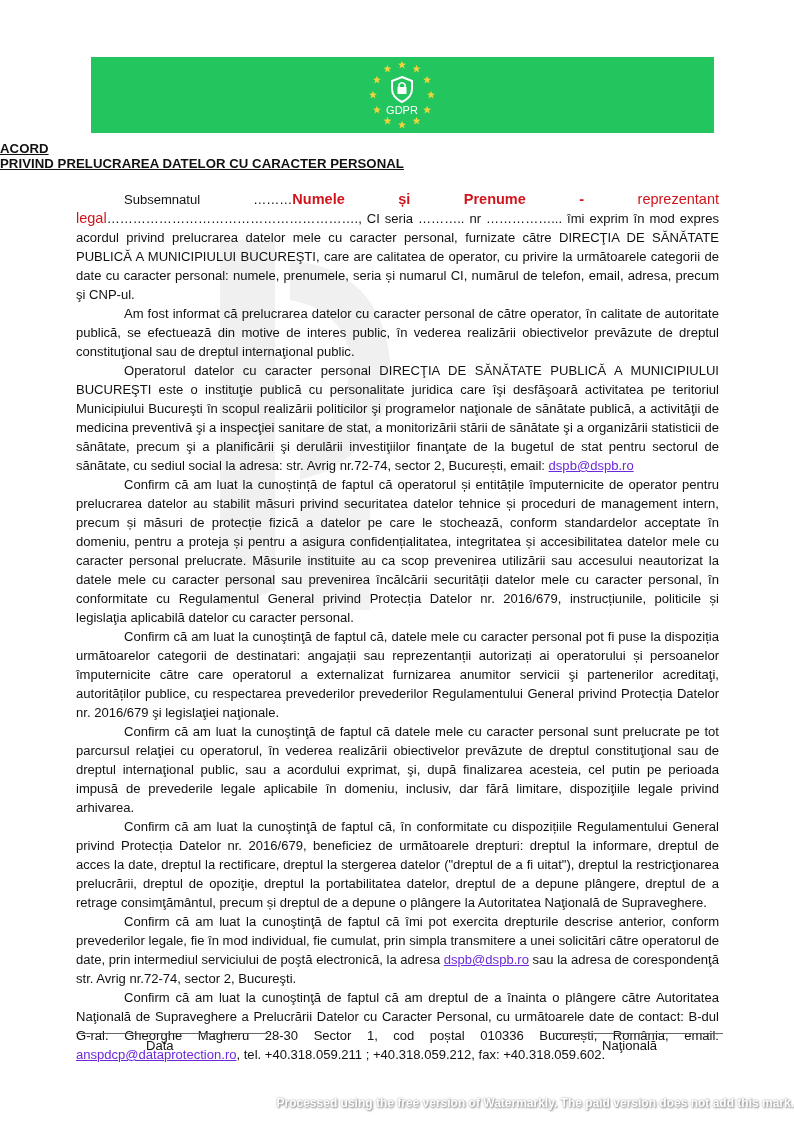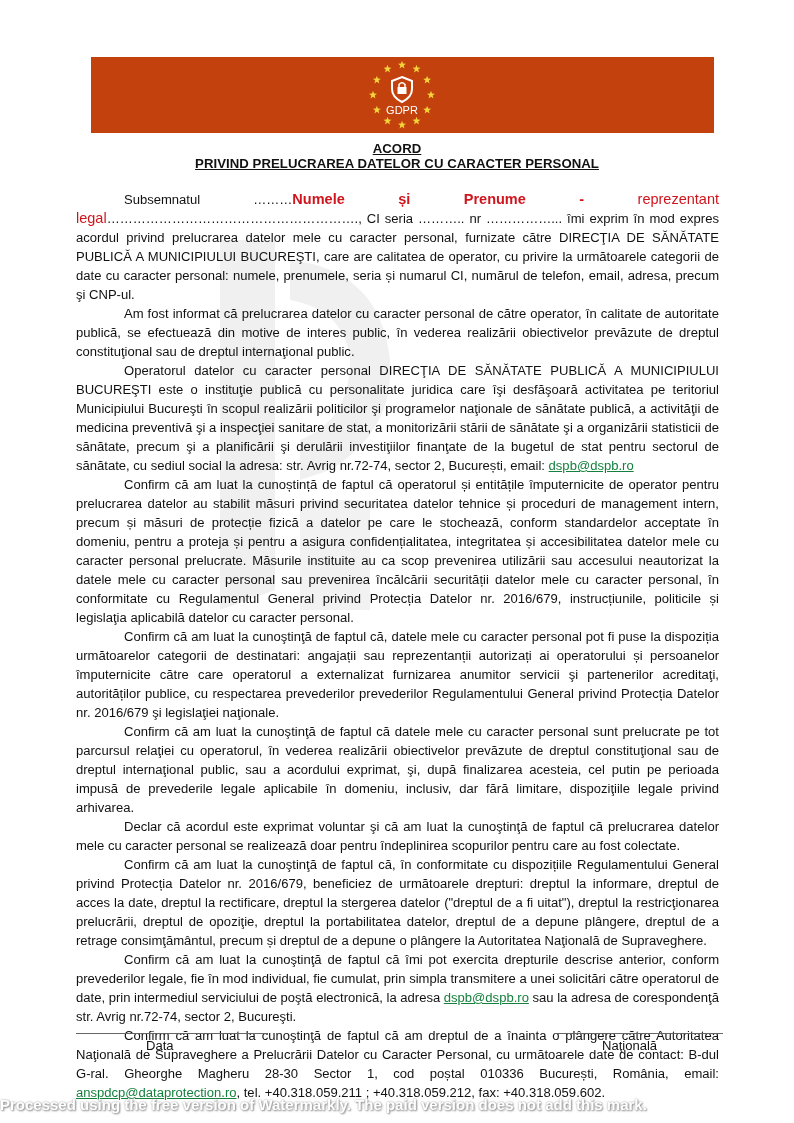--- a/index.html
+++ b/index.html
@@ -1,36 +1,36 @@
 <!DOCTYPE html>
 <html style="--link: #1a3fb0;"><head>
 <meta charset="utf-8">
 <style>
   html, body { margin: 0; padding: 0; background: #ffffff; }
   body { width: 794px; height: 1123px; position: relative; overflow: hidden;
          font-family: "Liberation Sans", sans-serif; color: #111; }
   .banner { position: absolute; left: 91px; top: 57px; width: 623px; height: 76px;
-            background: #c2410c; overflow: hidden; }
+            background: #22c55e; overflow: hidden; }
   .banner svg { position: absolute; left: 0; top: 0; }
-  .title { position: absolute; left: 0; width: 794px; text-align: center;
+  .title { position: absolute; left: 0; width: 794px; 
            font-weight: bold; font-size: 13.2px; text-decoration: underline; letter-spacing: 0.05px; }
   .t1 { top: 141px; }
   .t2 { top: 156px; }
   .body { position: absolute; left: 76px; top: 190px; width: 643px;
           font-size: 13.05px; line-height: 19px; text-align: justify; }
   .body p { margin: 0; text-indent: 48px; }
   .name-fill { color: #d0141c; font-weight: bold; font-size: 14.5px; }
   .name-fill .light { font-weight: normal; }
-  .link { color: #15803d; text-decoration: underline; }
+  .link { color: #6d28d9; text-decoration: underline; }
   .watermark { position: absolute; left: 180px; top: 230px; width: 230px; height: 390px;
                pointer-events: none; }
   .sig { position: absolute; font-size: 13.05px; margin-top: 36px; }
   .sig-line { position: absolute; border-top: 1px solid #666; height: 0; }
-  .footer-mark { position: absolute; top: 1096px; left: 0; width: 794px; text-align: left;
-                 font-size: 15px; font-weight: bold; color: #ffffff;
+  .footer-mark { position: absolute; top: 1096px; left: 0; width: 794px; text-align: right;
+                 font-size: 12px; font-weight: bold; color: #ffffff;
                  text-shadow: 0 0 2px #9a9a9a, 1px 1px 2px #8a8a8a; }
 </style>
 </head>
 <body>
 
 <div class="banner">
   <svg width="623" height="76" viewBox="0 0 623 76">
     <g id="stars">
         <polygon points="311.00,3.80 312.04,6.57 314.99,6.70 312.68,8.55 313.47,11.40 311.00,9.76 308.53,11.40 309.32,8.55 307.01,6.70 309.96,6.57" fill="#f2d33a"></polygon>
         <polygon points="325.50,7.82 326.54,10.59 329.49,10.72 327.18,12.56 327.97,15.42 325.50,13.78 323.03,15.42 323.82,12.56 321.51,10.72 324.46,10.59" fill="#f2d33a"></polygon>
@@ -63,21 +63,20 @@
 <div class="title t1">ACORD</div>
 <div class="title t2">PRIVIND PRELUCRAREA DATELOR CU CARACTER PERSONAL</div>
 
 <div class="body">
   <p><span>Subsemnatul ………</span><span class="name-fill"><span>Numele și Prenume -</span><span class="light"> reprezentant legal</span></span><span>…………………………………………………</span><span>., CI seria ……….. nr ……………... îmi exprim în mod expres acordul privind prelucrarea datelor mele cu caracter personal, furnizate către DIRECŢIA DE SĂNĂTATE PUBLICĂ A MUNICIPIULUI BUCUREŞTI, care are calitatea de operator, cu privire la următoarele categorii de date cu caracter personal: numele, prenumele, seria și numarul CI, numărul de telefon, email, adresa, precum şi CNP-ul.</span></p>
   <p>Am fost informat că prelucrarea datelor cu caracter personal de către operator, în calitate de autoritate publică, se efectuează din motive de interes public, în vederea realizării obiectivelor prevăzute de dreptul constituţional sau de dreptul internaţional public.</p>
   <p><span>Operatorul datelor cu caracter personal DIRECŢIA DE SĂNĂTATE PUBLICĂ A MUNICIPIULUI BUCUREŞTI este o instituţie publică cu personalitate juridica care îşi desfăşoară activitatea pe teritoriul Municipiului Bucureşti în scopul realizării politicilor şi programelor naţionale de sănătate publică, a activităţii de medicina preventivă şi a inspecţiei sanitare de stat, a monitorizării stării de sănătate şi a organizării statisticii de sănătate, precum şi a planificării şi derulării investiţiilor finanţate de la bugetul de stat pentru sectorul de sănătate, cu sediul social la adresa: str. Avrig nr.72-74, sector 2, București, email: </span><span class="link">dspb@dspb.ro</span></p>
   <p>Confirm că am luat la cunoștință de faptul că operatorul și entitățile împuternicite de operator pentru prelucrarea datelor au stabilit măsuri privind securitatea datelor tehnice și proceduri de management intern, precum și măsuri de protecție fizică a datelor pe care le stochează, conform standardelor acceptate în domeniu, pentru a proteja și pentru a asigura confidențialitatea, integritatea și accesibilitatea datelor mele cu caracter personal prelucrate. Măsurile instituite au ca scop prevenirea utilizării sau accesului neautorizat la datele mele cu caracter personal sau prevenirea încălcării securității datelor mele cu caracter personal, în conformitate cu Regulamentul General privind Protecția Datelor nr. 2016/679, instrucțiunile, politicile și legislaţia aplicabilă datelor cu caracter personal.</p>
   <p>Confirm că am luat la cunoştinţă de faptul că, datele mele cu caracter personal pot fi puse la dispoziția următoarelor categorii de destinatari: angajații sau reprezentanții autorizați ai operatorului și persoanelor împuternicite către care operatorul a externalizat furnizarea anumitor servicii şi partenerilor acreditaţi, autorităților publice, cu respectarea prevederilor prevederilor Regulamentului General privind Protecția Datelor nr. 2016/679 şi legislaţiei naţionale.</p>
   <p>Confirm că am luat la cunoştinţă de faptul că datele mele cu caracter personal sunt prelucrate pe tot parcursul relaţiei cu operatorul, în vederea realizării obiectivelor prevăzute de dreptul constituţional sau de dreptul internaţional public, sau a acordului exprimat, şi, după finalizarea acesteia, cel putin pe perioada impusă de prevederile legale aplicabile în domeniu, inclusiv, dar fără limitare, dispoziţiile legale privind arhivarea.</p>
-  <p>Declar că acordul este exprimat voluntar şi că am luat la cunoştinţă de faptul că prelucrarea datelor mele cu caracter personal se realizează doar pentru îndeplinirea scopurilor pentru care au fost colectate.</p>
   <p>Confirm că am luat la cunoştinţă de faptul că, în conformitate cu dispozițiile Regulamentului General privind Protecția Datelor nr. 2016/679, beneficiez de următoarele drepturi: dreptul la informare, dreptul de acces la date, dreptul la rectificare, dreptul la stergerea datelor ("dreptul de a fi uitat"), dreptul la restricţionarea prelucrării, dreptul de opoziţie, dreptul la portabilitatea datelor, dreptul de a depune plângere, dreptul de a retrage consimţământul, precum și dreptul de a depune o plângere la Autoritatea Naţională de Supraveghere.</p>
   <p><span>Confirm că am luat la cunoştinţă de faptul că îmi pot exercita drepturile descrise anterior, conform prevederilor legale, fie în mod individual, fie cumulat, prin simpla transmitere a unei solicitări către operatorul de date, prin intermediul serviciului de poştă electronică, la adresa </span><span class="link">dspb@dspb.ro</span><span> sau la adresa de corespondenţă str. Avrig nr.72-74, sector 2, Bucureşti.</span></p>
   <p><span>Confirm că am luat la cunoştinţă de faptul că am dreptul de a înainta o plângere către Autoritatea Naţională de Supraveghere a Prelucrării Datelor cu Caracter Personal, cu următoarele date de contact: B-dul G-ral. Gheorghe Magheru 28-30 Sector 1, cod poștal 010336 București, România, email: </span><span class="link">anspdcp@dataprotection.ro</span><span>, tel. +40.318.059.211 ; +40.318.059.212, fax: +40.318.059.602.</span></p>
 </div>
 
 <div class="sig" style="left:146px; top:1002px;">Data</div>
 <div class="sig" style="left:602px; top:1002px;">Naţională</div>
 <div class="sig-line" style="left:76px; top:1033px; width:192px;"></div>
 <div class="sig-line" style="left:555px; top:1033px; width:168px;"></div>
 

